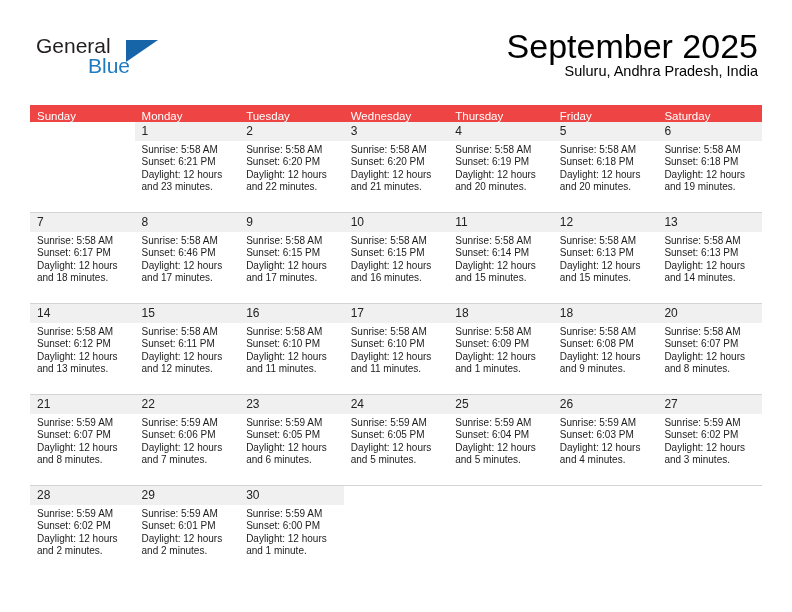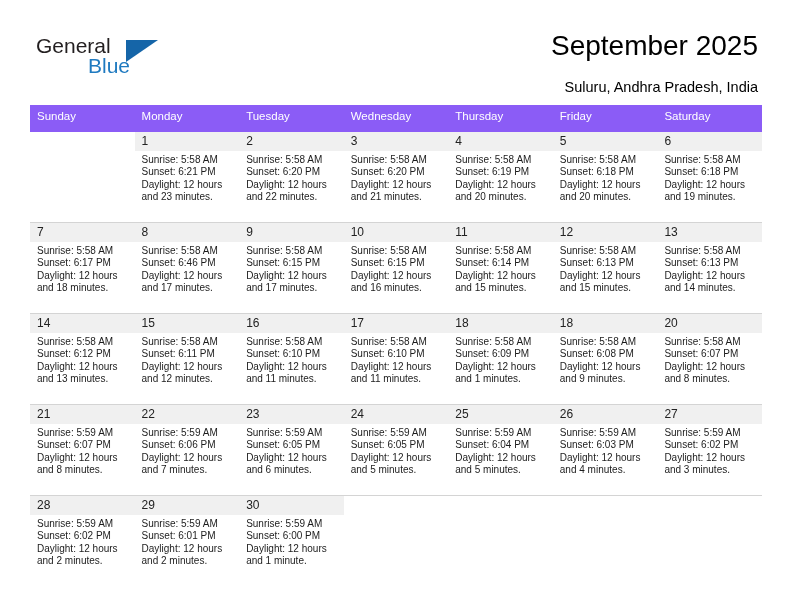--- a/index.html
+++ b/index.html
@@ -63,52 +63,52 @@
     border-bottom: 22px solid transparent;
   }
 
   .titles {
     position: absolute;
     right: 34px;
     top: 30px;
     text-align: right;
   }
   .cal-title {
-    font-size: 28px;
+    font-size: 34px;
     font-weight: normal;
     color: #000000;
     line-height: 32px;
     white-space: nowrap;
   }
   .cal-subtitle {
-    margin-top: 16px;
+    margin-top: 0;
     font-size: 14.5px;
     color: #000000;
     line-height: 18px;
     white-space: nowrap;
   }
 
   
   .calendar {
     position: absolute;
     left: 30px;
     top: 105px;
     width: 732px;
     border-collapse: collapse;
     table-layout: fixed;
   }
   .calendar col { width: 104.57px; }
 
   .dow-row th {
-    background: #8b5cf6;
+    background: #ef4444;
     color: #ffffff;
     font-size: 11.5px;
     font-weight: normal;
     text-align: left;
-    padding: 4px 0 10px 7px;
+    padding: 4px 0 0 7px;
     height: 13px;
     border: none;
   }
 
   .week-row td {
     vertical-align: top;
     padding: 0;
     border: none;
     border-top: 1px solid #d4d4d4;
     height: 90px;

